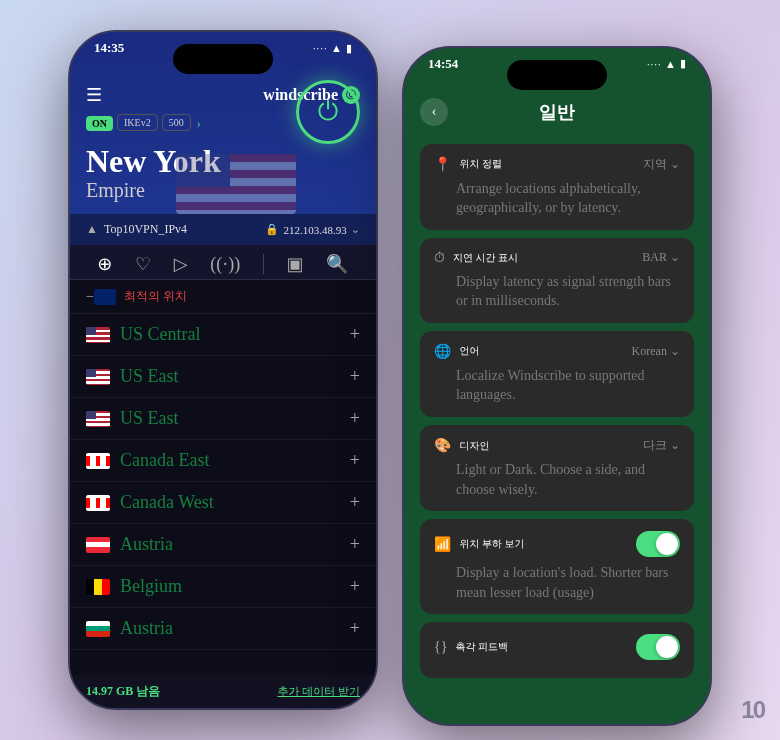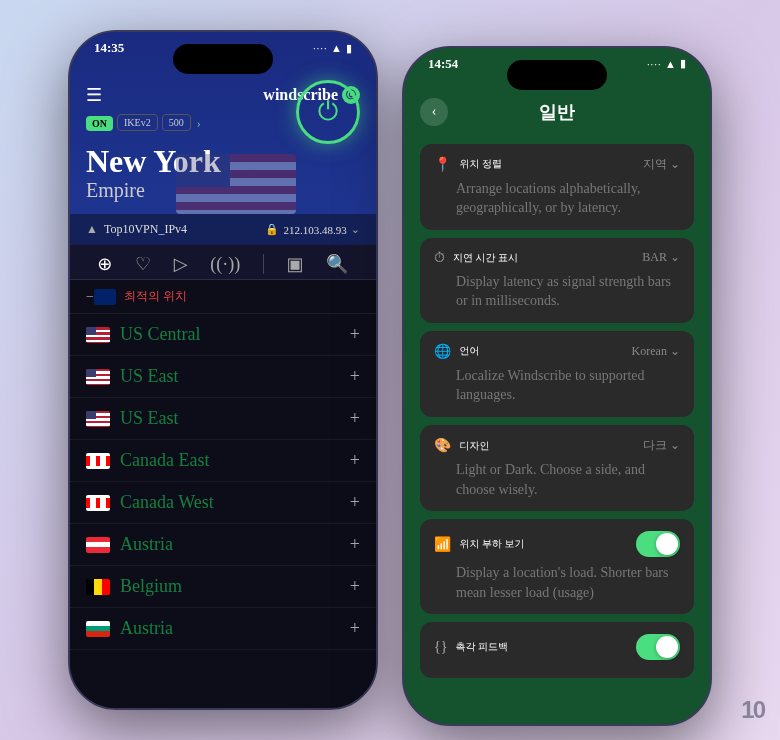--- a/index.html
+++ b/index.html
@@ -685,20 +685,24 @@
         <span class="location-name">Belgium</span>
         <span class="plus-icon">+</span>
       </div>
       <div class="location-row">
         <div class="flag-icon flag-bg"></div>
         <span class="location-name">Austria</span>
         <span class="plus-icon">+</span>
       </div>
     </div>
 
+    <div class="vpn-bottom-bar">
+      <span class="gb-remaining">14.97 GB 남음</span>
+      <span class="get-data-link">추가 데이터 받기</span>
+    </div>
   </div>
 </div>
 
 <div class="phone phone-right">
   <div class="dynamic-island"></div>
 
   <div class="status-bar">
     <span class="status-time">14:54</span>
     <div class="status-icons">
       <span>····</span>

